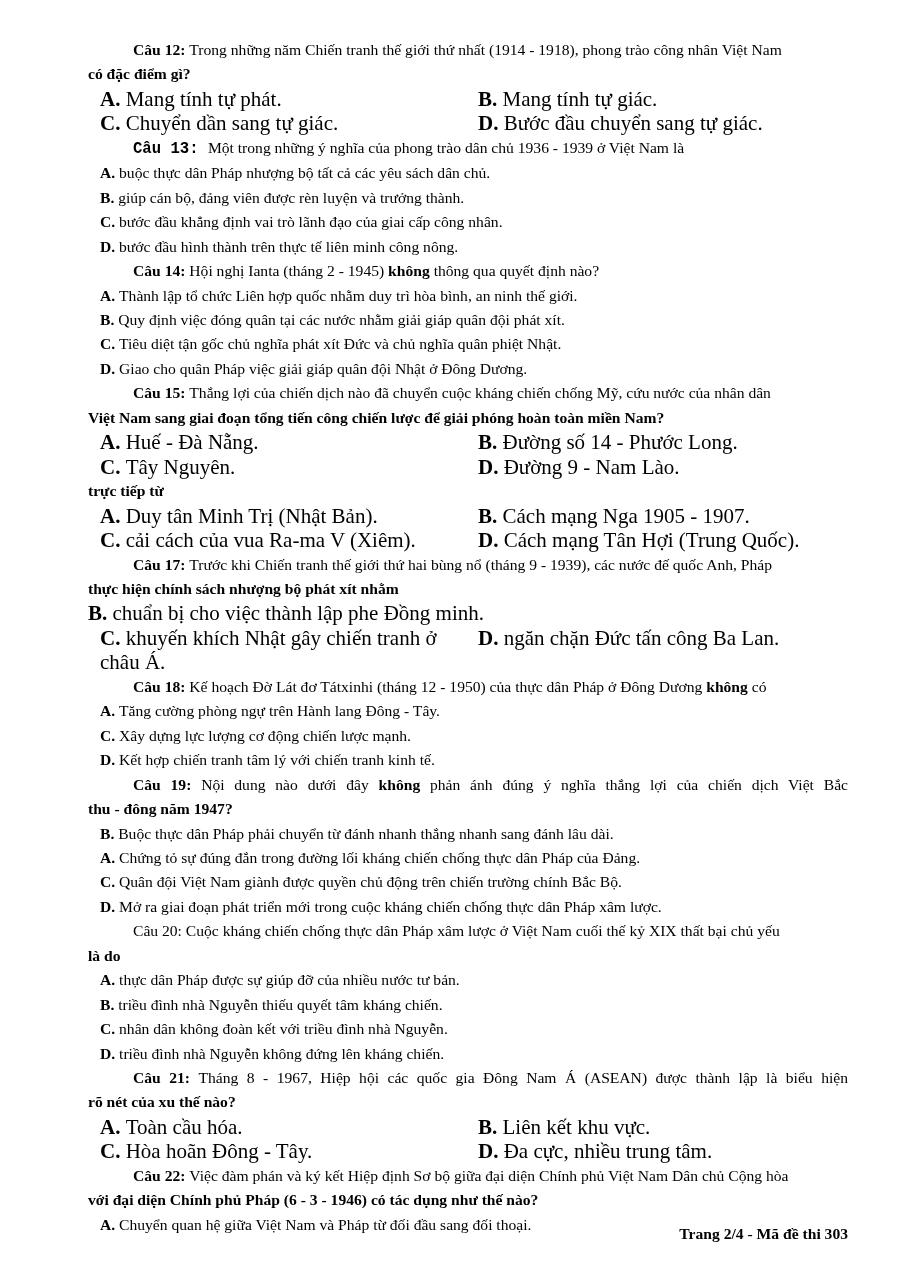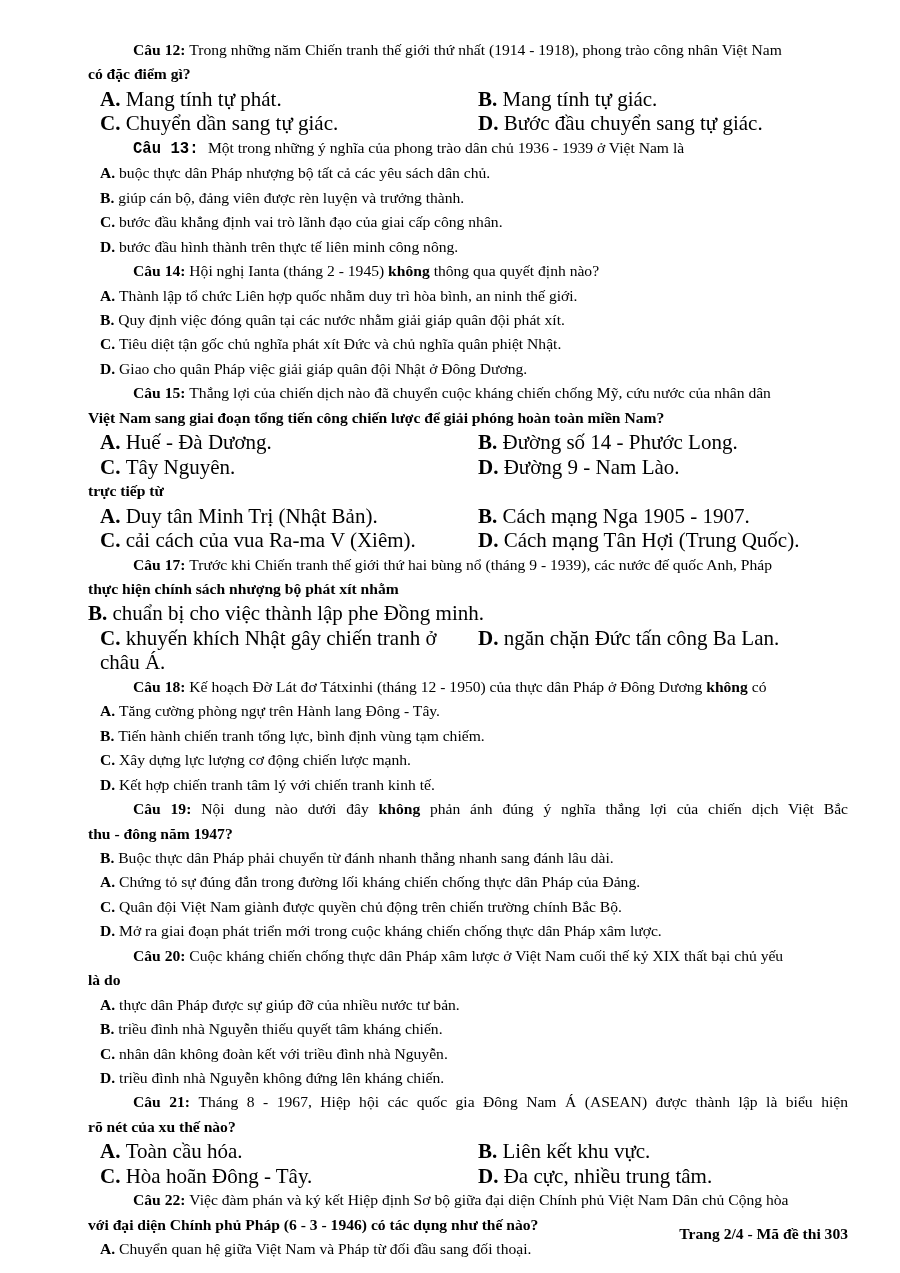--- a/index.html
+++ b/index.html
@@ -119,21 +119,21 @@
         <div class="line stem"><span class="qlabel" style="font-weight: bold;">Câu 14: </span><span>Hội nghị Ianta (tháng 2 - 1945) </span><span style="font-weight: bold;">không</span><span> thông qua quyết định nào?</span></div>
         <div class="line opt"><span class="optletter" style="font-weight: bold;">A. </span><span>Thành lập tổ chức Liên hợp quốc nhằm duy trì hòa bình, an ninh thế giới.</span></div>
         <div class="line opt"><span class="optletter" style="font-weight: bold;">B. </span><span>Quy định việc đóng quân tại các nước nhằm giải giáp quân đội phát xít.</span></div>
         <div class="line opt"><span class="optletter" style="font-weight: bold;">C. </span><span>Tiêu diệt tận gốc chủ nghĩa phát xít Đức và chủ nghĩa quân phiệt Nhật.</span></div>
         <div class="line opt"><span class="optletter" style="font-weight: bold;">D. </span><span>Giao cho quân Pháp việc giải giáp quân đội Nhật ở Đông Dương.</span></div>
       </div>
       <div class="q-block">
         <div class="line stem"><span class="qlabel" style="font-weight: bold;">Câu 15: </span><span>Thắng lợi của chiến dịch nào đã chuyển cuộc kháng chiến chống Mỹ, cứu nước của nhân dân</span></div>
         <div class="line stem cont"><span>Việt Nam sang giai đoạn tổng tiến công chiến lược để giải phóng hoàn toàn miền Nam?</span></div>
         <div class="optrow">
-          <div class="col-a"><span class="optletter" style="font-weight: bold;">A. </span><span>Huế - Đà Dương.</span></div>
+          <div class="col-a"><span class="optletter" style="font-weight: bold;">A. </span><span>Huế - Đà Nẵng.</span></div>
           <div class="col-b"><span class="optletter" style="font-weight: bold;">B. </span><span>Đường số 14 - Phước Long.</span></div>
         </div>
         <div class="optrow">
           <div class="col-a"><span class="optletter" style="font-weight: bold;">C. </span><span>Tây Nguyên.</span></div>
           <div class="col-b"><span class="optletter" style="font-weight: bold;">D. </span><span>Đường 9 - Nam Lào.</span></div>
         </div>
       </div>
       <div class="q-block">
         <div class="line stem cont"><span>trực tiếp từ</span></div>
         <div class="optrow">
@@ -152,34 +152,33 @@
           <div class="col-b"><span class="optletter" style="font-weight: bold;">B. </span><span>chuẩn bị cho việc thành lập phe Đồng minh.</span></div>
         </div>
         <div class="optrow">
           <div class="col-a"><span class="optletter" style="font-weight: bold;">C. </span><span>khuyến khích Nhật gây chiến tranh ở châu Á.</span></div>
           <div class="col-b"><span class="optletter" style="font-weight: bold;">D. </span><span>ngăn chặn Đức tấn công Ba Lan.</span></div>
         </div>
       </div>
       <div class="q-block">
         <div class="line stem"><span class="qlabel" style="font-weight: bold;">Câu 18: </span><span>Kế hoạch Đờ Lát đơ Tátxinhi (tháng 12 - 1950) của thực dân Pháp ở Đông Dương </span><span style="font-weight: bold;">không</span><span> có</span></div>
         <div class="line opt"><span class="optletter" style="font-weight: bold;">A. </span><span>Tăng cường phòng ngự trên Hành lang Đông - Tây.</span></div>
-        <div class="line opt"><span class="optletter" style="font-weight: bold;">B. </span><span>Tiến hành chiến tranh tổng lực, bình định vùng tạm chiếm.</span></div>
         <div class="line opt"><span class="optletter" style="font-weight: bold;">C. </span><span>Xây dựng lực lượng cơ động chiến lược mạnh.</span></div>
         <div class="line opt"><span class="optletter" style="font-weight: bold;">D. </span><span>Kết hợp chiến tranh tâm lý với chiến tranh kinh tế.</span></div>
       </div>
       <div class="q-block">
         <div class="line stem justified"><span class="qlabel" style="font-weight: bold;">Câu 19: </span><span>Nội dung nào dưới đây </span><span style="font-weight: bold;">không</span><span> phản ánh đúng ý nghĩa thắng lợi của chiến dịch Việt Bắc</span></div>
         <div class="line stem cont"><span>thu - đông năm 1947?</span></div>
         <div class="line opt"><span class="optletter" style="font-weight: bold;">B. </span><span>Buộc thực dân Pháp phải chuyển từ đánh nhanh thắng nhanh sang đánh lâu dài.</span></div>
         <div class="line opt"><span class="optletter" style="font-weight: bold;">A. </span><span>Chứng tỏ sự đúng đắn trong đường lối kháng chiến chống thực dân Pháp của Đảng.</span></div>
         <div class="line opt"><span class="optletter" style="font-weight: bold;">C. </span><span>Quân đội Việt Nam giành được quyền chủ động trên chiến trường chính Bắc Bộ.</span></div>
         <div class="line opt"><span class="optletter" style="font-weight: bold;">D. </span><span>Mở ra giai đoạn phát triển mới trong cuộc kháng chiến chống thực dân Pháp xâm lược.</span></div>
       </div>
       <div class="q-block">
-        <div class="line stem"><span class="qlabel" style="font-weight: bold;">Câu 20: </span><span>Cuộc kháng chiến chống thực dân Pháp xâm lược ở Việt Nam cuối thế kỷ XIX thất bại chủ yếu</span></div>
+        <div class="line stem"><span class="qlabel" style="font-weight: normal;">Câu 20: </span><span>Cuộc kháng chiến chống thực dân Pháp xâm lược ở Việt Nam cuối thế kỷ XIX thất bại chủ yếu</span></div>
         <div class="line stem cont"><span>là do</span></div>
         <div class="line opt"><span class="optletter" style="font-weight: bold;">A. </span><span>thực dân Pháp được sự giúp đỡ của nhiều nước tư bản.</span></div>
         <div class="line opt"><span class="optletter" style="font-weight: bold;">B. </span><span>triều đình nhà Nguyễn thiếu quyết tâm kháng chiến.</span></div>
         <div class="line opt"><span class="optletter" style="font-weight: bold;">C. </span><span>nhân dân không đoàn kết với triều đình nhà Nguyễn.</span></div>
         <div class="line opt"><span class="optletter" style="font-weight: bold;">D. </span><span>triều đình nhà Nguyễn không đứng lên kháng chiến.</span></div>
       </div>
       <div class="q-block">
         <div class="line stem justified"><span class="qlabel" style="font-weight: bold;">Câu 21: </span><span>Tháng 8 - 1967, Hiệp hội các quốc gia Đông Nam Á (ASEAN) được thành lập là biểu hiện</span></div>
         <div class="line stem cont"><span>rõ nét của xu thế nào?</span></div>
         <div class="optrow">

